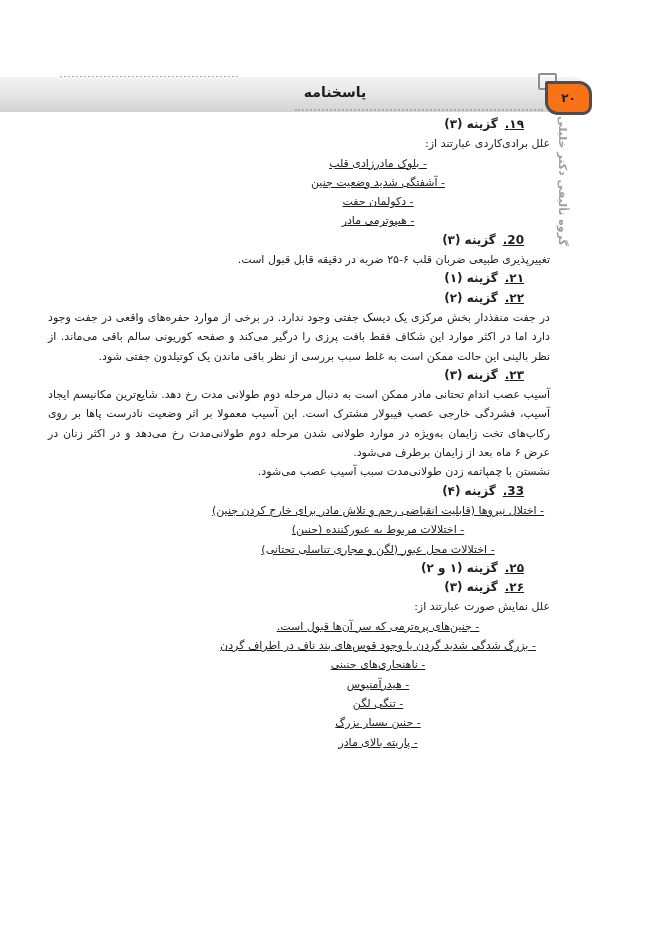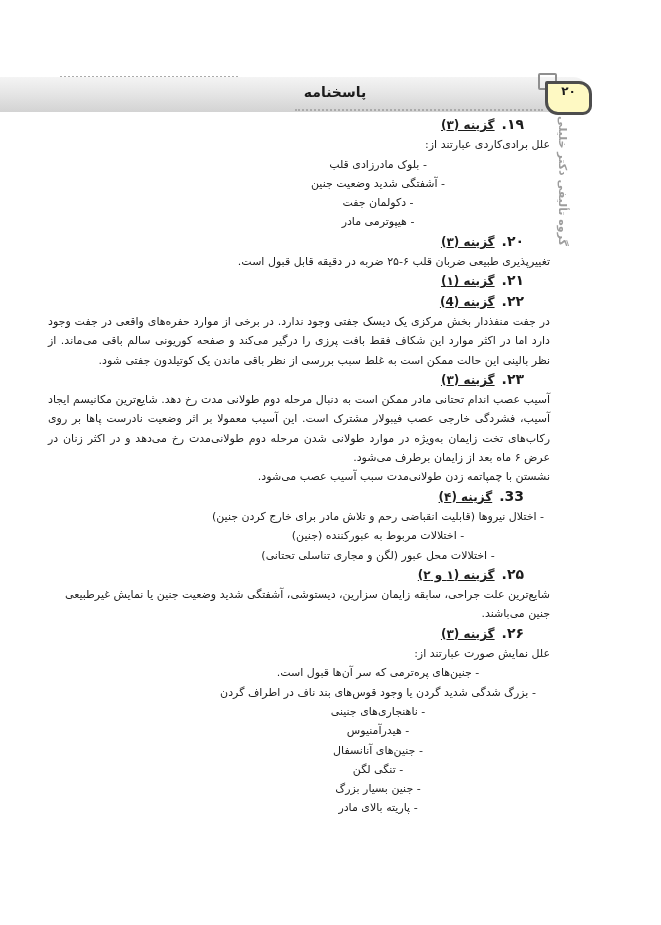--- a/index.html
+++ b/index.html
@@ -39,24 +39,24 @@
   }
   .badge-square {
     position: absolute; left: 538px; top: 73px;
     width: 15px; height: 13px;
     border: 2px solid #8f8f8f; border-radius: 2px;
     background: transparent;
   }
   .page-badge {
     position: absolute; left: 545px; top: 81px;
     width: 41px; height: 28px;
-    background: #fef9c3;
+    background: #f97316;
     border: 3px solid #4d4d4d;
     border-radius: 2px 13px 9px 13px;
-    display: flex; align-items: flex-start; justify-content: center;
+    display: flex; align-items: center; justify-content: center;
     font-size: 12px; font-weight: bold;
   }
 
   
   .sidebar-vertical {
     position: absolute; left: 556px; top: 116px; height: 160px;
     writing-mode: vertical-rl;
     font-size: 11px; font-weight: bold;
     color: #9d9d9d;
     letter-spacing: 2px;
@@ -69,25 +69,25 @@
     width: 502px;
     direction: rtl;
     font-size: 11px;
     line-height: 19.3px;
     text-align: right;
   }
   .item-head {
     display: flex; align-items: baseline; gap: 7px;
     padding-right: 26px;
   }
-  .answer-number { font-weight: bold; font-size: 14px; }
-  .answer-option { font-weight: bold; font-size: 12px; letter-spacing: 0.3px; text-decoration: underline; }
+  .answer-number { font-weight: bold; font-size: 12px; text-decoration: underline; }
+  .answer-option { font-weight: bold; font-size: 12px; letter-spacing: 0.3px; }
   .para { }
   .para.justify { text-align: justify; text-align-last: right; }
-  .bullets { margin-left: 160px; margin-right: 2px; }
+  .bullets { margin-left: 160px; margin-right: 2px; text-decoration: underline; }
   .bullet-line { text-align: center; }
 </style>
 </head>
 <body>
 
 <div class="page">
 
   <div class="dotted-top"></div>
   <div class="header-bar"></div>
   <div class="dotted-bottom"></div>
@@ -109,35 +109,35 @@
         <div class="para">علل برادی‌کاردی عبارتند از:</div>
         <div class="bullets">
           <div class="bullet-line">- بلوک مادرزادی قلب</div>
           <div class="bullet-line">- آشفتگی شدید وضعیت جنین</div>
           <div class="bullet-line">- دکولمان جفت</div>
           <div class="bullet-line">- هیپوترمی مادر</div>
         </div>
       </div>
       <div class="answer-item">
         <div class="item-head">
-          <span class="answer-number">۲۰.</span>
+          <span class="answer-number">20.</span>
           <span class="answer-option">گزینه (۳)</span>
         </div>
         <div class="para">تغییرپذیری طبیعی ضربان قلب ۶-۲۵ ضربه در دقیقه قابل قبول است.</div>
       </div>
       <div class="answer-item">
         <div class="item-head">
           <span class="answer-number">۲۱.</span>
           <span class="answer-option">گزینه (۱)</span>
         </div>
       </div>
       <div class="answer-item">
         <div class="item-head">
           <span class="answer-number">۲۲.</span>
-          <span class="answer-option">گزینه (4)</span>
+          <span class="answer-option">گزینه (۲)</span>
         </div>
         <div class="para justify">در جفت منفذدار بخش مرکزی یک دیسک جفتی وجود ندارد. در برخی از موارد حفره‌های واقعی در جفت وجود دارد اما در اکثر موارد این شکاف فقط بافت پرزی را درگیر می‌کند و صفحه کوریونی سالم باقی می‌ماند. از نظر بالینی این حالت ممکن است به غلط سبب بررسی از نظر باقی ماندن یک کوتیلدون جفتی شود.</div>
       </div>
       <div class="answer-item">
         <div class="item-head">
           <span class="answer-number">۲۳.</span>
           <span class="answer-option">گزینه (۳)</span>
         </div>
         <div class="para justify">آسیب عصب اندام تحتانی مادر ممکن است به دنبال مرحله دوم طولانی مدت رخ دهد. شایع‌ترین مکانیسم ایجاد آسیب، فشردگی خارجی عصب فیبولار مشترک است. این آسیب معمولا بر اثر وضعیت نادرست پاها بر روی رکاب‌های تخت زایمان به‌ویژه در موارد طولانی شدن مرحله دوم طولانی‌مدت رخ می‌دهد و در اکثر زنان در عرض ۶ ماه بعد از زایمان برطرف می‌شود.</div>
         <div class="para">نشستن با چمپاتمه زدن طولانی‌مدت سبب آسیب عصب می‌شود.</div>
@@ -151,34 +151,32 @@
           <div class="bullet-line">- اختلال نیروها (قابلیت انقباضی رحم و تلاش مادر برای خارج کردن جنین)</div>
           <div class="bullet-line">- اختلالات مربوط به عبورکننده (جنین)</div>
           <div class="bullet-line">- اختلالات محل عبور (لگن و مجاری تناسلی تحتانی)</div>
         </div>
       </div>
       <div class="answer-item">
         <div class="item-head">
           <span class="answer-number">۲۵.</span>
           <span class="answer-option">گزینه (۱ و ۲)</span>
         </div>
-        <div class="para">شایع‌ترین علت جراحی، سابقه زایمان سزارین، دیستوشی، آشفتگی شدید وضعیت جنین یا نمایش غیرطبیعی جنین می‌باشند.</div>
       </div>
       <div class="answer-item">
         <div class="item-head">
           <span class="answer-number">۲۶.</span>
           <span class="answer-option">گزینه (۳)</span>
         </div>
         <div class="para">علل نمایش صورت عبارتند از:</div>
         <div class="bullets">
           <div class="bullet-line">- جنین‌های پره‌ترمی که سر آن‌ها قبول است.</div>
           <div class="bullet-line">- بزرگ شدگی شدید گردن یا وجود قوس‌های بند ناف در اطراف گردن</div>
           <div class="bullet-line">- ناهنجاری‌های جنینی</div>
           <div class="bullet-line">- هیدرآمنیوس</div>
-          <div class="bullet-line">- جنین‌های آنانسفال</div>
           <div class="bullet-line">- تنگی لگن</div>
           <div class="bullet-line">- جنین بسیار بزرگ</div>
           <div class="bullet-line">- پاریته بالای مادر</div>
         </div>
       </div>
     </div>
 
 </div>
 
 </body></html>

